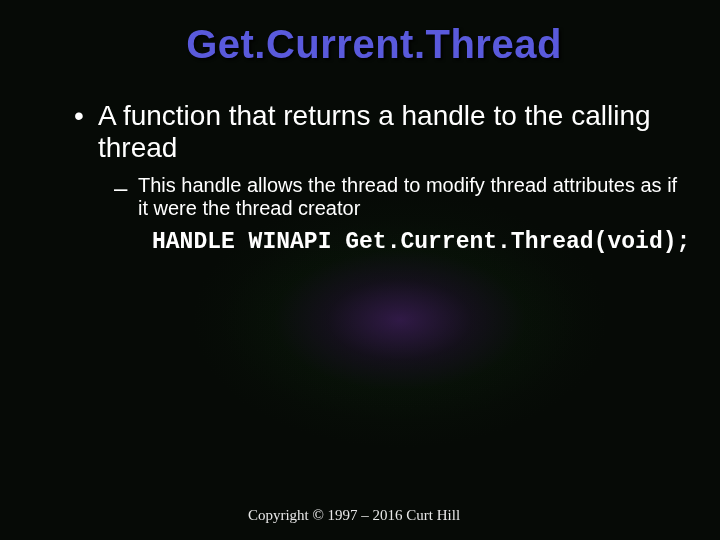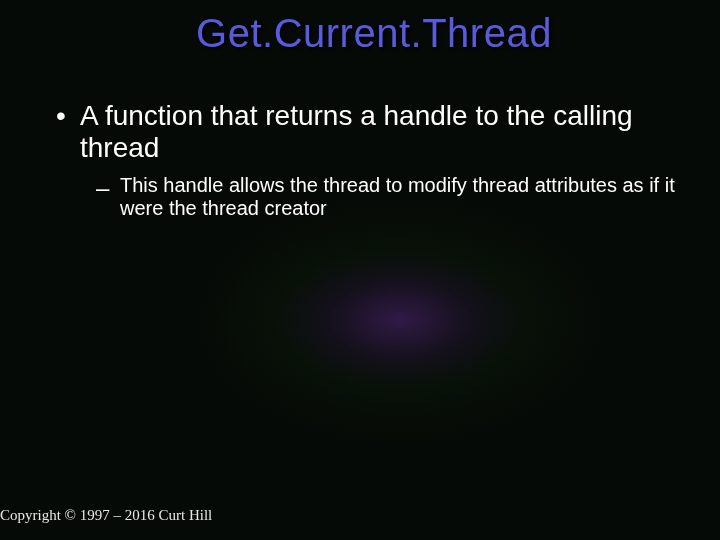--- a/index.html
+++ b/index.html
@@ -22,35 +22,35 @@
         rgba(40, 15, 60, 0.35) 40%,
         rgba(10, 30, 10, 0.15) 70%,
         transparent 100%),
       radial-gradient(ellipse 260px 160px at 400px 320px,
         rgba(20, 50, 20, 0.25) 0%,
         transparent 80%),
       #060a06;
   }
   .title {
     position: absolute;
-    top: 11px;
+    top: 22px;
     left: 0;
     right: 0;
     text-align: center;
     font-size: 40px;
-    font-weight: normal;
+    font-weight: bold;
     color: #5a5adc;
     text-shadow: 2px 2px 3px rgba(0,0,0,0.8);
     letter-spacing: 0.5px;
     margin-left: 28px;
   }
   .body {
     position: absolute;
     top: 100px;
-    left: 54px;
+    left: 72px;
     right: 40px;
   }
   .b1 {
     font-size: 28px;
     line-height: 1.15;
     margin: 0 0 10px 0;
     padding-left: 26px;
     position: relative;
   }
   .b1::before {
@@ -81,21 +81,21 @@
     margin: 0 0 14px 0;
     padding-left: 80px;
     white-space: nowrap;
     line-height: 1.1;
   }
   .footer {
     position: absolute;
     bottom: 16px;
     left: 0;
     right: 12px;
-    text-align: left;
+    text-align: center;
     font-size: 15px;
     font-family: "Times New Roman", Times, serif;
     color: #e8e8e8;
   }
 </style>
 </head>
 <body>
 
 <div class="slide">
 
@@ -105,19 +105,22 @@
 
     <div class="b1">
       <span>A function that returns a handle to the calling thread</span>
     </div>
 
     <div class="b2">
       <span>This handle allows the thread to modify thread attributes as if it were the thread creator</span>
     </div>
 
 
+    <div class="code">
+      <span>HANDLE WINAPI Get.Current.Thread(void);</span>
+    </div>
 
 
   </div>
 
   <div class="footer">Copyright © 1997 – 2016 Curt Hill</div>
 
 </div>
 
 </body></html>

